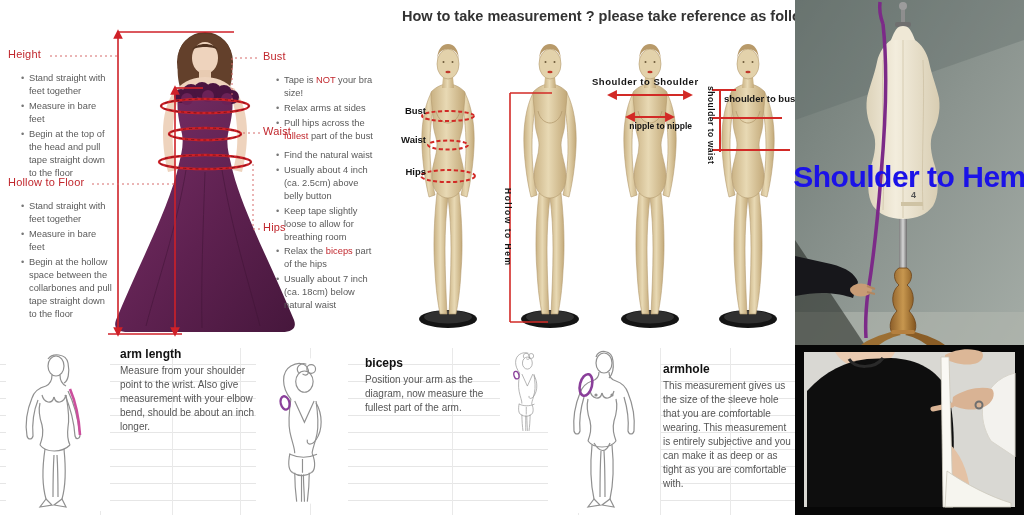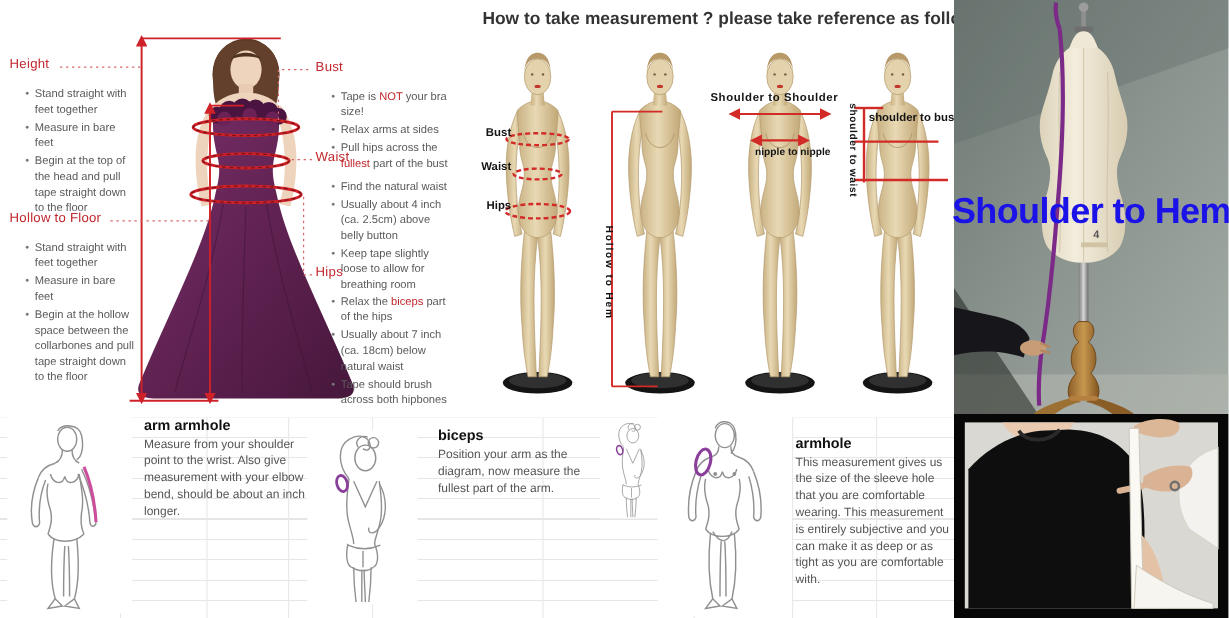--- a/index.html
+++ b/index.html
@@ -127,21 +127,20 @@
         <li><span>Find the natural waist</span></li>
         <li><span>Usually about 4 inch (ca. 2.5cm) above belly button</span></li>
         <li><span>Keep tape slightly loose to allow for breathing room</span></li>
       </ul>
   </div>
   <div class="ann abs" style="left:263px;top:221px;width:126px">
     <h4>Hips</h4>
     <ul>
         <li><span>Relax the </span><span class="em">biceps</span><span> part of the hips</span></li>
         <li><span>Usually about 7 inch (ca. 18cm) below natural waist</span></li>
-        <li><span>Tape should brush across both hipbones</span></li>
       </ul>
   </div>
 
   <div class="abs guide-title" style="left:402px;top:8px">How to take measurement ?  please take reference as follows :</div>
 
   <svg class="abs" style="left:390px;top:0" width="405" height="345" viewBox="0 0 405 345">
     <defs>
       <linearGradient id="skinG" x1="0" y1="0" x2="1" y2="0">
         <stop offset="0" stop-color="#c9b183"></stop>
           <stop offset=".45" stop-color="#e8d9b4"></stop>
@@ -351,21 +350,21 @@
         <path d="M60,96 C62,116 62,132 58,150 M52,102 C53,118 53,134 53,148"></path>
         <path d="M42,150 L36,158 L48,156 Z M58,150 L62,158 L50,156 Z"></path>
         <path d="M28,44 C23,56 21,70 22,82 C23,86 27,86 28,82 C27,70 29,58 32,48"></path>
         <path d="M76,44 C81,56 83,70 82,82 C81,86 77,86 76,82 C77,70 75,58 72,48"></path>
       </g>
       <ellipse cx="586" cy="40" rx="6" ry="11" transform="rotate(14 586 40)" fill="none" stroke="#8a3f9a" stroke-width="2.6"></ellipse>
     </g>
   </svg>
 
   <div class="abs bsec" style="left:120px;top:347px;width:146px">
-    <h4>arm armhole</h4>
+    <h4>arm length</h4>
     <p>Measure from your shoulder point to the wrist. Also give measurement with your elbow bend, should be about an inch longer.</p>
   </div>
   <div class="abs bsec" style="left:663px;top:362px;width:130px">
     <h4>armhole</h4>
     <p>This measurement gives us the size of the sleeve hole that you are comfortable wearing. This measurement is entirely subjective and you can make it as deep or as tight as you are comfortable with.</p>
   </div>
   <div class="abs bsec" style="left:365px;top:356px;width:142px">
     <h4>biceps</h4>
     <p>Position your arm as the diagram, now measure the fullest part of the arm.</p>
   </div>

